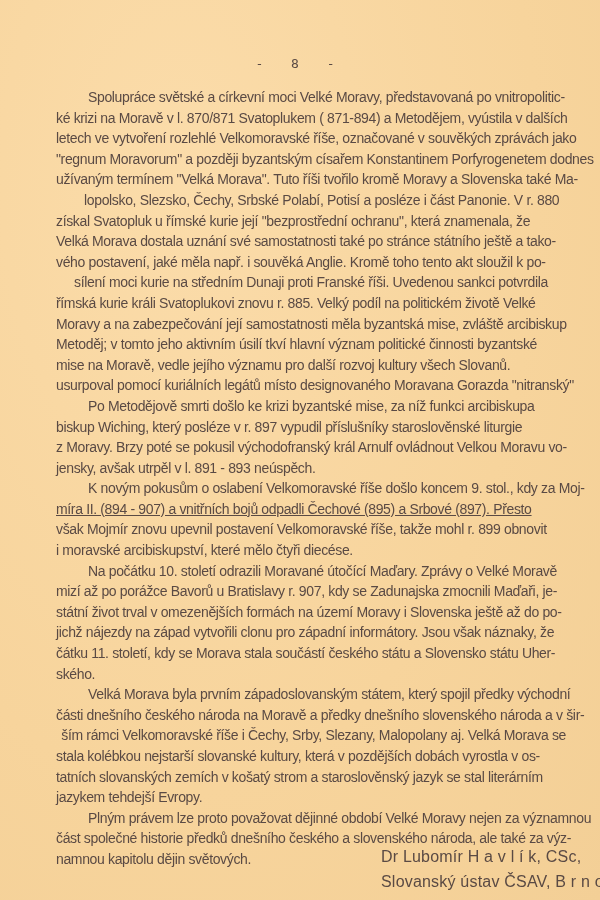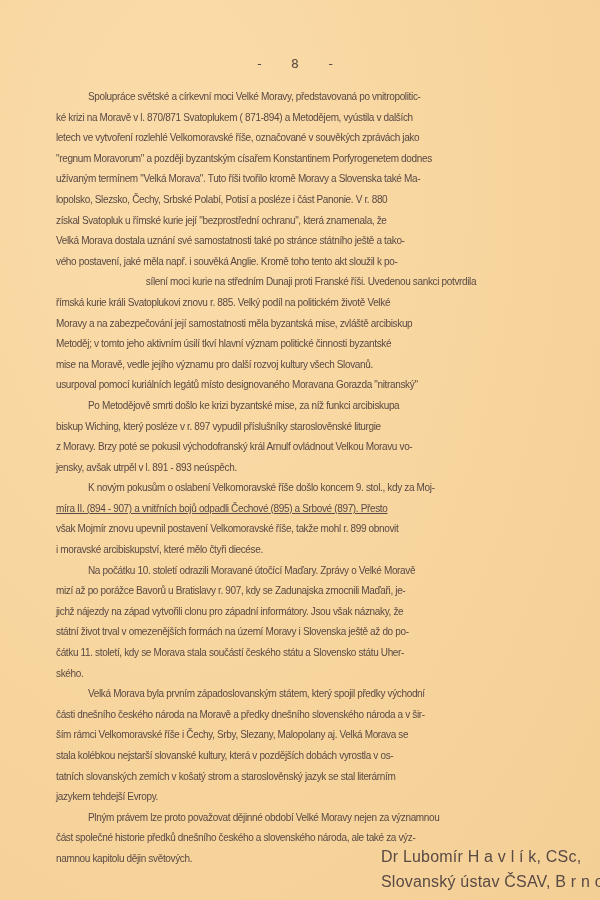--- a/index.html
+++ b/index.html
@@ -13,21 +13,21 @@
       overflow: hidden;
     }
     .page-number {
       position: absolute; top: 56px; left: 0; width: 600px;
       text-align: center; font-size: 13px; letter-spacing: 10px;
     }
     .body-text {
       position: absolute; top: 87px; left: 56px; width: 510px;
     }
     .line {
-      font-size: 10px; line-height: 20.6px; height: 20.6px;
+      font-size: 14px; line-height: 20.6px; height: 20.6px;
       white-space: nowrap; letter-spacing: -0.35px;
       font-family: "Liberation Sans Narrow", "Liberation Sans", sans-serif;
       transform-origin: left center;
     }
     .line.indent { padding-left: 32px; }
     .signature {
       position: absolute; top: 844px; left: 381px;
     }
     .sig-line {
       font-size: 16px; line-height: 25px;
@@ -39,47 +39,47 @@
 <body>
 
 <div>
   <div class="page-number">- 8 -</div>
   <div class="body-text" id="body-text">
       <div class="line indent" style="transform: scaleX(1); transform-origin: 32px center;">Spolupráce světské a církevní moci Velké Moravy, představovaná po vnitropolitic-</div>
       <div class="line" style="transform: scaleX(1);">ké krizi na Moravě v l. 870/871 Svatoplukem ( 871-894) a Metodějem, vyústila v dalších</div>
       <div class="line" style="transform: scaleX(1);">letech ve vytvoření rozlehlé Velkomoravské říše, označované v souvěkých zprávách jako</div>
       <div class="line" style="transform: scaleX(1);">"regnum Moravorum"  a později byzantským císařem  Konstantinem  Porfyrogenetem dodnes</div>
       <div class="line" style="transform: scaleX(1);">užívaným termínem "Velká Morava". Tuto říši tvořilo kromě Moravy a Slovenska také Ma-</div>
-      <div class="line" style="transform: scaleX(1);">lopolsko, Slezsko, Čechy, Srbské Polabí,  Potisí a posléze i část  Panonie.  V r. 880</div>
+      <div class="line" style="transform: scaleX(1); margin-left: 28px;">lopolsko, Slezsko, Čechy, Srbské Polabí,  Potisí a posléze i část  Panonie.  V r. 880</div>
       <div class="line" style="transform: scaleX(1);">získal  Svatopluk u římské kurie  její  "bezprostřední ochranu", která  znamenala, že</div>
       <div class="line" style="transform: scaleX(1);">Velká Morava dostala uznání své samostatnosti  také po stránce státního ještě a tako-</div>
       <div class="line" style="transform: scaleX(1);">vého postavení, jaké měla např. i souvěká Anglie. Kromě toho  tento akt sloužil k po-</div>
       <div class="line" style="transform: scaleX(1); text-align: center;">sílení moci  kurie na středním  Dunaji proti  Franské říši. Uvedenou sankci potvrdila</div>
       <div class="line" style="transform: scaleX(1);">římská kurie králi Svatoplukovi znovu r.  885. Velký podíl na politickém životě Velké</div>
       <div class="line" style="transform: scaleX(1);">Moravy a na zabezpečování její  samostatnosti měla byzantská mise, zvláště arcibiskup</div>
       <div class="line" style="transform: scaleX(1);">Metoděj; v tomto jeho aktivním úsilí tkví hlavní význam  politické činnosti byzantské</div>
       <div class="line" style="transform: scaleX(1);">mise na Moravě, vedle jejího významu pro další rozvoj kultury všech Slovanů.</div>
       <div class="line" style="transform: scaleX(1);">usurpoval pomocí  kuriálních legátů místo designovaného  Moravana Gorazda "nitranský"</div>
       <div class="line indent" style="transform: scaleX(1); transform-origin: 32px center;">Po  Metodějově smrti došlo ke  krizi byzantské mise, za  níž funkci  arcibiskupa</div>
       <div class="line" style="transform: scaleX(1);">biskup  Wiching, který posléze v r.  897 vypudil příslušníky staroslověnské  liturgie</div>
       <div class="line" style="transform: scaleX(1);">z Moravy. Brzy poté se pokusil východofranský král Arnulf ovládnout Velkou Moravu vo-</div>
       <div class="line">jensky, avšak utrpěl v l. 891 - 893 neúspěch.</div>
       <div class="line indent" style="transform: scaleX(1); transform-origin: 32px center;">K novým pokusům o oslabení Velkomoravské říše došlo koncem 9. stol., kdy za Moj-</div>
       <div class="line" style="transform: scaleX(1); text-decoration: underline;">míra  II. (894 - 907) a vnitřních bojů odpadli  Čechové (895) a Srbové (897).  Přesto</div>
       <div class="line" style="transform: scaleX(1);">však  Mojmír znovu upevnil postavení  Velkomoravské říše,  takže mohl r.  899 obnovit</div>
       <div class="line">i moravské arcibiskupství, které mělo čtyři diecése.</div>
       <div class="line indent" style="transform: scaleX(1); transform-origin: 32px center;">Na počátku  10. století odrazili  Moravané útočící Maďary. Zprávy o Velké Moravě</div>
       <div class="line" style="transform: scaleX(1);">mizí až po porážce Bavorů u Bratislavy r. 907, kdy se Zadunajska zmocnili Maďaři, je-</div>
+      <div class="line" style="transform: scaleX(1);">státní život trval v omezenějších formách na území Moravy i Slovenska ještě až do po-</div>
       <div class="line" style="transform: scaleX(1);">jichž nájezdy na západ vytvořili clonu pro západní informátory. Jsou však náznaky, že</div>
-      <div class="line" style="transform: scaleX(1);">státní život trval v omezenějších formách na území Moravy i Slovenska ještě až do po-</div>
       <div class="line" style="transform: scaleX(1);">čátku 11. století, kdy se Morava stala součástí českého státu a Slovensko státu Uher-</div>
       <div class="line">ského.</div>
       <div class="line indent" style="transform: scaleX(1); transform-origin: 32px center;">Velká Morava byla prvním  západoslovanským státem, který spojil  předky východní</div>
       <div class="line" style="transform: scaleX(1);">části dnešního českého národa na Moravě a předky dnešního slovenského národa a v šir-</div>
-      <div class="line" style="transform: scaleX(1);">ším rámci  Velkomoravské říše i Čechy, Srby, Slezany, Malopolany aj.  Velká Morava se</div>
+      <div class="line" style="transform: scaleX(1); text-align: right;">ším rámci  Velkomoravské říše i Čechy, Srby, Slezany, Malopolany aj.  Velká Morava se</div>
       <div class="line" style="transform: scaleX(1);">stala kolébkou nejstarší slovanské kultury,  která v pozdějších dobách vyrostla v os-</div>
       <div class="line" style="transform: scaleX(1);">tatních slovanských  zemích v košatý strom a staroslověnský jazyk se stal literárním</div>
       <div class="line">jazykem tehdejší Evropy.</div>
       <div class="line indent" style="transform: scaleX(1); transform-origin: 32px center;">Plným právem lze proto považovat dějinné  období Velké Moravy nejen za významnou</div>
       <div class="line" style="transform: scaleX(1);">část společné historie předků dnešního českého a slovenského národa, ale také za výz-</div>
       <div class="line">namnou kapitolu dějin světových.</div>
     </div>
   <div class="signature">
     <div class="sig-line">Dr Lubomír   H a v l í k, CSc,</div>
     <div class="sig-line">Slovanský ústav ČSAV, B r n o.</div>

